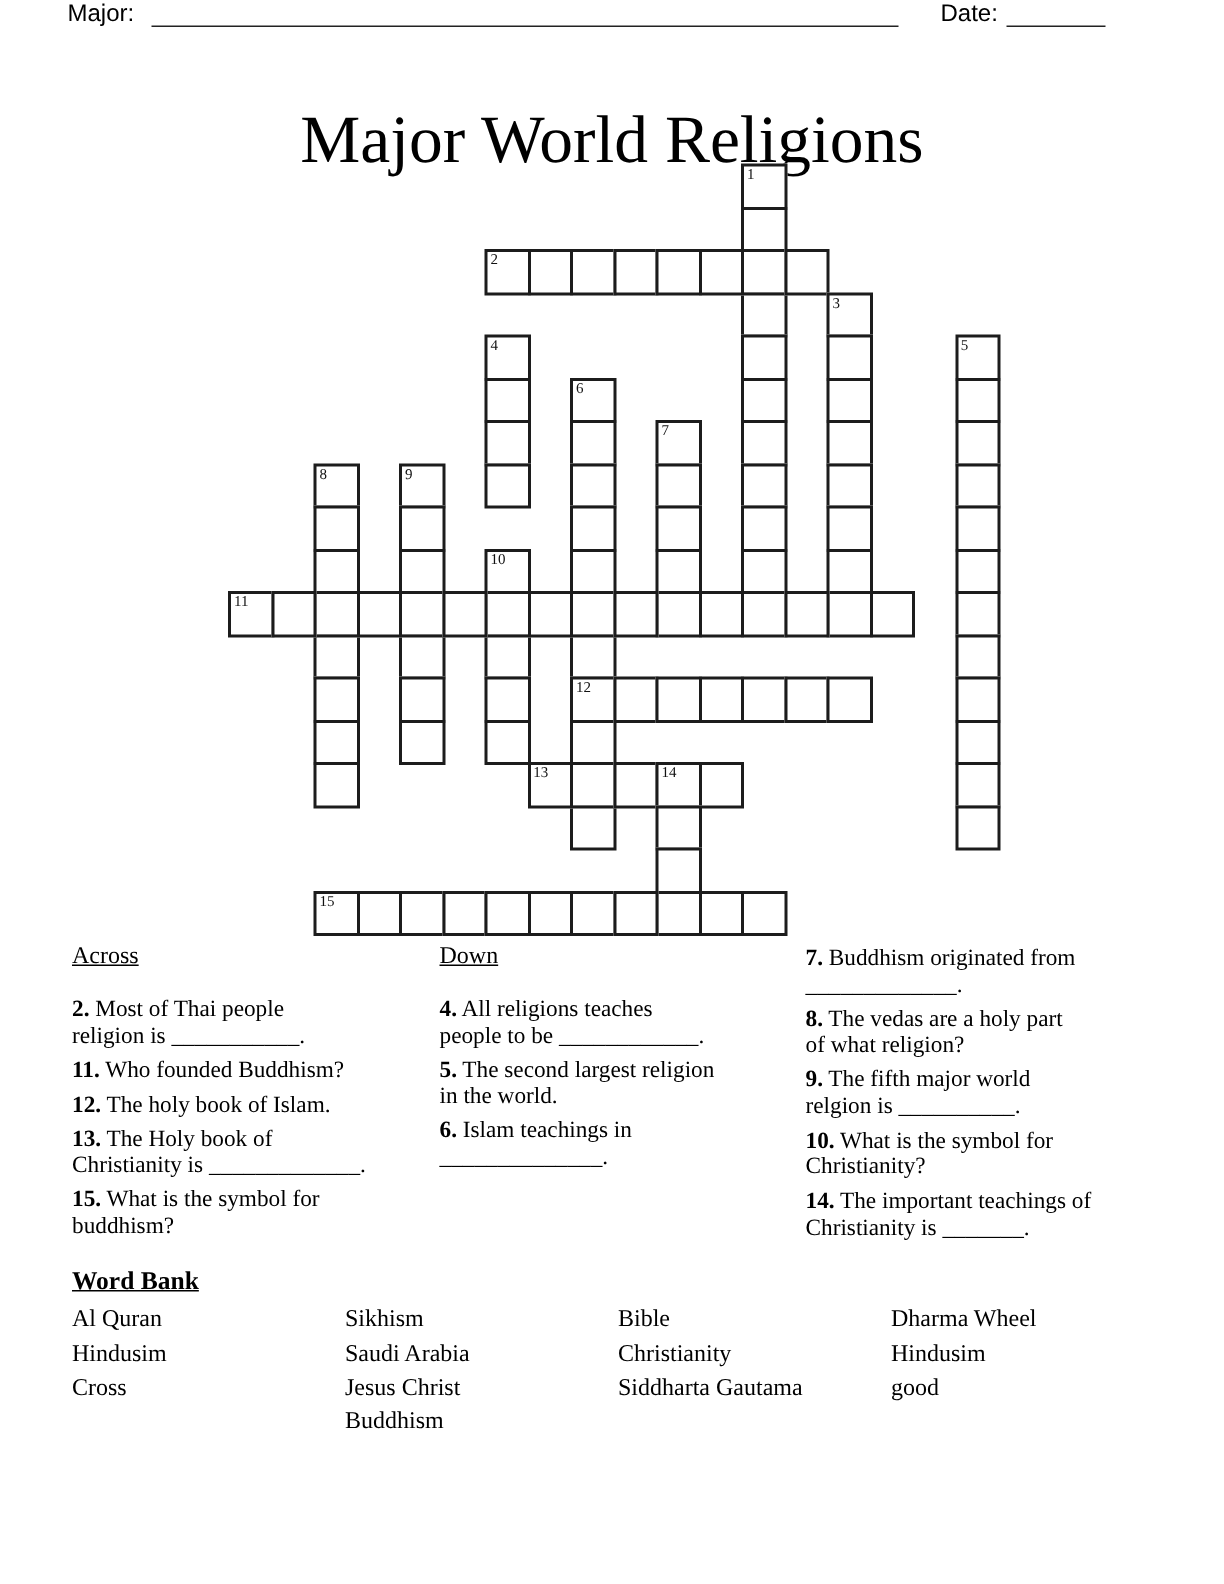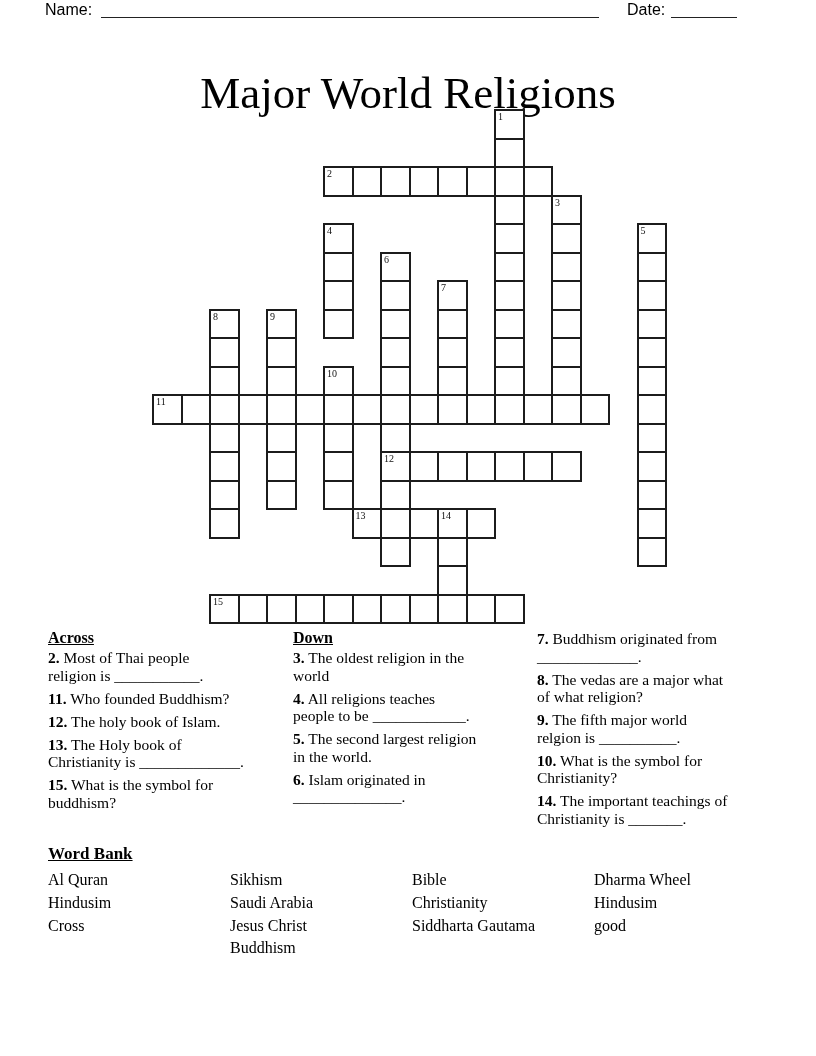--- a/index.html
+++ b/index.html
@@ -17,37 +17,37 @@
   #grid{position:absolute;left:0;top:0;width:816px;height:640px;}
   .cell{position:absolute;box-sizing:border-box;width:30.5px;height:30.5px;
         border:2px solid #1c1c1c;background:#fff;}
   .cellnum{position:absolute;top:0;left:2px;font-family:"Liberation Serif",serif;
            font-size:10px;line-height:11px;color:#111;}
   
   .clue-col{position:absolute;font-size:15.5px;line-height:17.5px;}
   .col-across{left:48px;top:629px;width:238px;}
   .col-down1{left:293px;top:629px;width:242px;}
   .col-down2{left:537px;top:630px;width:248px;}
-  .clue-heading{font-weight:bold;text-decoration:underline;font-size:16px;line-height:18px;margin-bottom:2px;}
+  .clue-heading{font-weight:normal;text-decoration:underline;font-size:16px;line-height:18px;margin-bottom:17px;}
   .clue{margin-bottom:5.5px;}
   .cnum{font-weight:bold;}
   .ctext{white-space:pre-line;}
   
   .wordbank{position:absolute;left:48px;top:844px;width:730px;}
   .wb-heading{font-weight:bold;text-decoration:underline;font-size:17px;line-height:20px;margin-bottom:5px;}
   .wb-cols{display:flex;flex-direction:row;}
   .wb-col{width:182px;}
   .wb-item{font-size:16px;line-height:22.8px;}
 </style>
 </head>
 <body>
 
 <div class="page">
 
-  <span class="hdr-label" style="left:45px;top:1px;">Name:</span>
+  <span class="hdr-label" style="left:45px;top:1px;">Major:</span>
   <div class="fill-line name-line"></div>
   <span class="hdr-label" style="left:627px;top:1px;text-align:center;">Date:</span>
   <div class="fill-line date-line"></div>
 
   <h1 class="title">Major World Religions</h1>
 
   <div id="grid">
       <div class="cell" style="left: 494px; top: 109px;">
         <span class="cellnum">1</span>
       </div>
@@ -200,36 +200,34 @@
         <div class="clue"><span class="cnum">13.</span> <span class="ctext">The Holy book of
 Christianity is _____________.</span></div>
         <div class="clue"><span class="cnum">15.</span> <span class="ctext">What is the symbol for
 buddhism?</span></div>
       </div>
   </div>
 
   <div class="clue-col col-down1">
     <div class="clue-heading">Down</div>
     <div id="down-list-1">
-        <div class="clue"><span class="cnum">3.</span> <span class="ctext">The oldest religion in the
-world</span></div>
         <div class="clue"><span class="cnum">4.</span> <span class="ctext">All religions teaches
 people to be ____________.</span></div>
         <div class="clue"><span class="cnum">5.</span> <span class="ctext">The second largest religion
 in the world.</span></div>
-        <div class="clue"><span class="cnum">6.</span> <span class="ctext">Islam originated in
+        <div class="clue"><span class="cnum">6.</span> <span class="ctext">Islam teachings in
 ______________.</span></div>
       </div>
   </div>
 
   <div class="clue-col col-down2">
     <div id="down-list-2">
         <div class="clue"><span class="cnum">7.</span> <span class="ctext">Buddhism originated from
 _____________.</span></div>
-        <div class="clue"><span class="cnum">8.</span> <span class="ctext">The vedas are a major what
+        <div class="clue"><span class="cnum">8.</span> <span class="ctext">The vedas are a holy part
 of what religion?</span></div>
         <div class="clue"><span class="cnum">9.</span> <span class="ctext">The fifth major world
 relgion is __________.</span></div>
         <div class="clue"><span class="cnum">10.</span> <span class="ctext">What is the symbol for
 Christianity?</span></div>
         <div class="clue"><span class="cnum">14.</span> <span class="ctext">The important teachings of
 Christianity is _______.</span></div>
       </div>
   </div>
 

